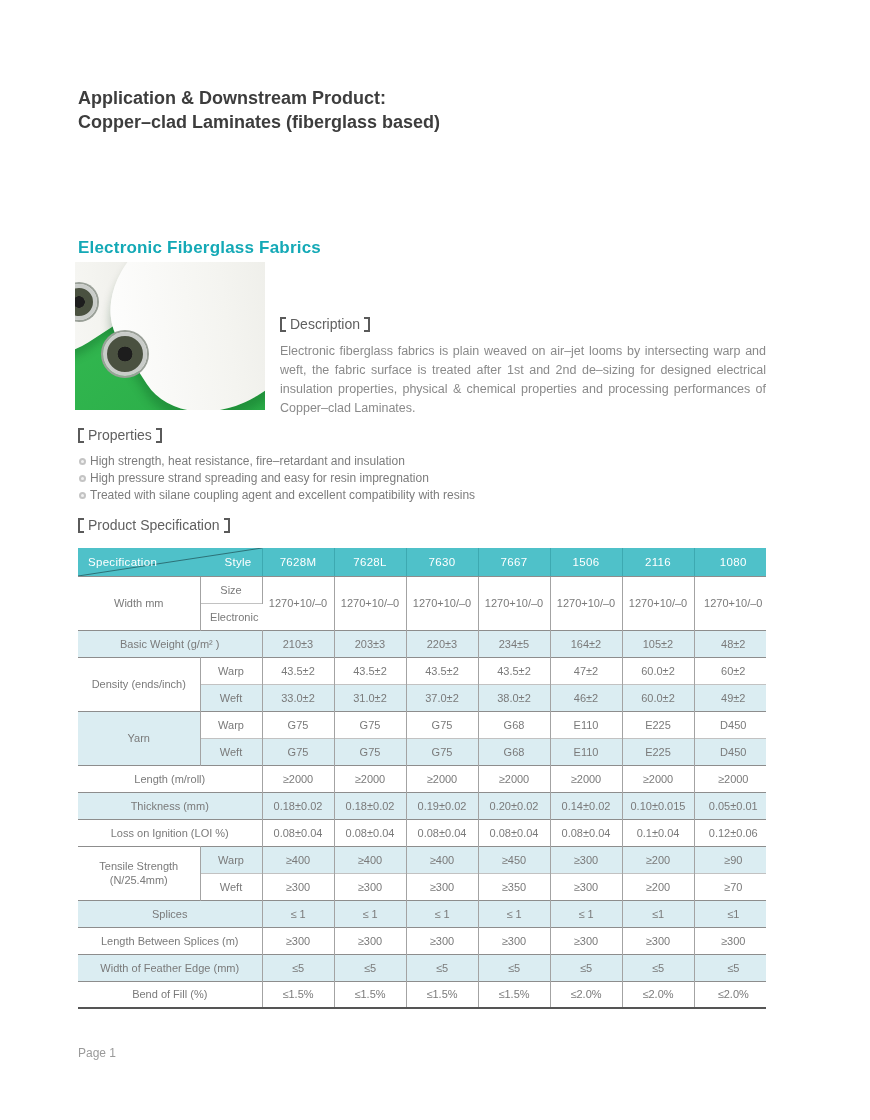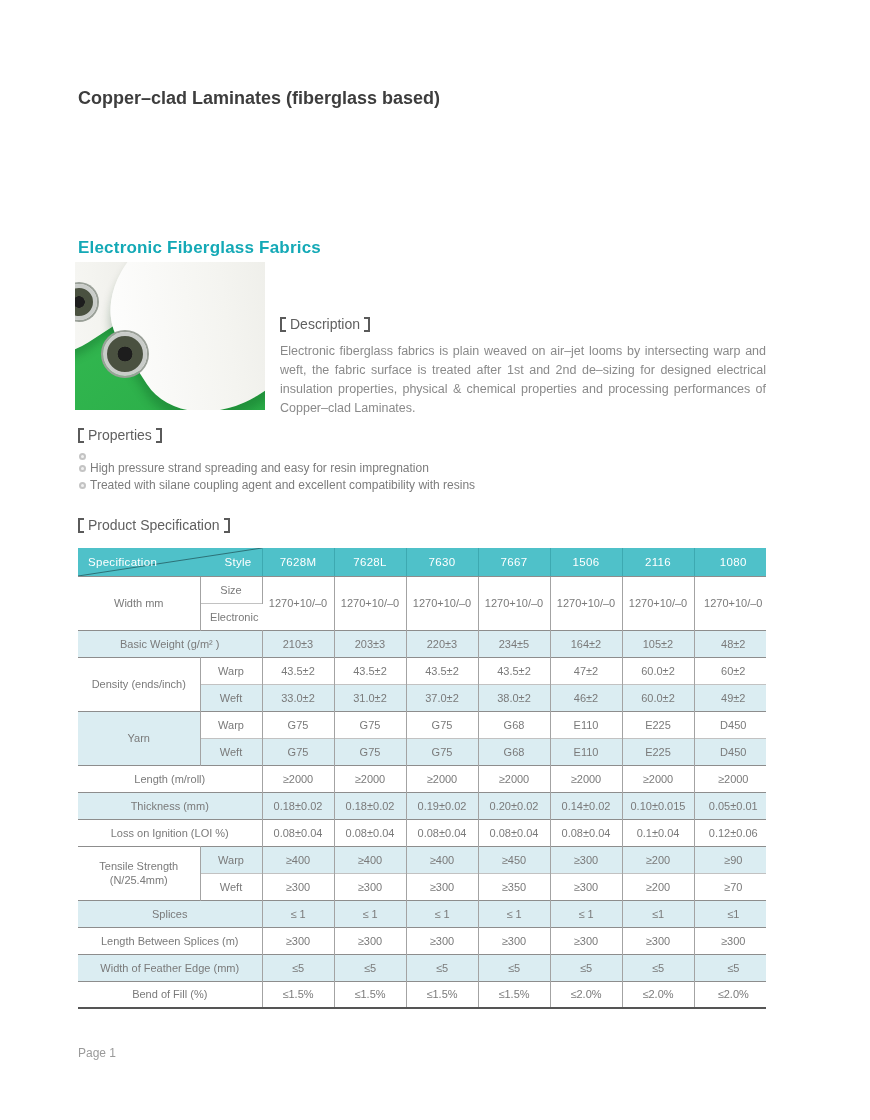--- a/index.html
+++ b/index.html
@@ -92,20 +92,21 @@
   .spec td.lbl { line-height:14px; }
 
   .footer { position:absolute; left:78px; top:1046px; font-size:12px; color:#9a9a9a; }
 </style>
 </head>
 <body>
 
 <div class="page">
 
   <div class="doc-title">
+    <div>Application &amp; Downstream Product:</div>
     <div>Copper–clad Laminates (fiberglass based)</div>
   </div>
 
   <div class="section-heading">Electronic Fiberglass Fabrics</div>
 
   <div class="photo">
     <div class="roll small"></div>
     <div class="roll big"></div>
     <div class="core small"></div>
     <div class="core big"></div>
@@ -121,20 +122,21 @@
   </div>
 
   <div class="bracket-heading props-heading">
     <span class="brk l"></span>
     <span>Properties</span>
     <span class="brk r"></span>
   </div>
   <ul class="props-list" id="props-list">
       <li>
         <span class="bullet"></span>
+        <span>High strength, heat resistance, fire–retardant and insulation</span>
       </li>
       <li>
         <span class="bullet"></span>
         <span>High pressure strand spreading and easy for resin impregnation</span>
       </li>
       <li>
         <span class="bullet"></span>
         <span>Treated with silane coupling agent and excellent compatibility with resins</span>
       </li>
     </ul>

